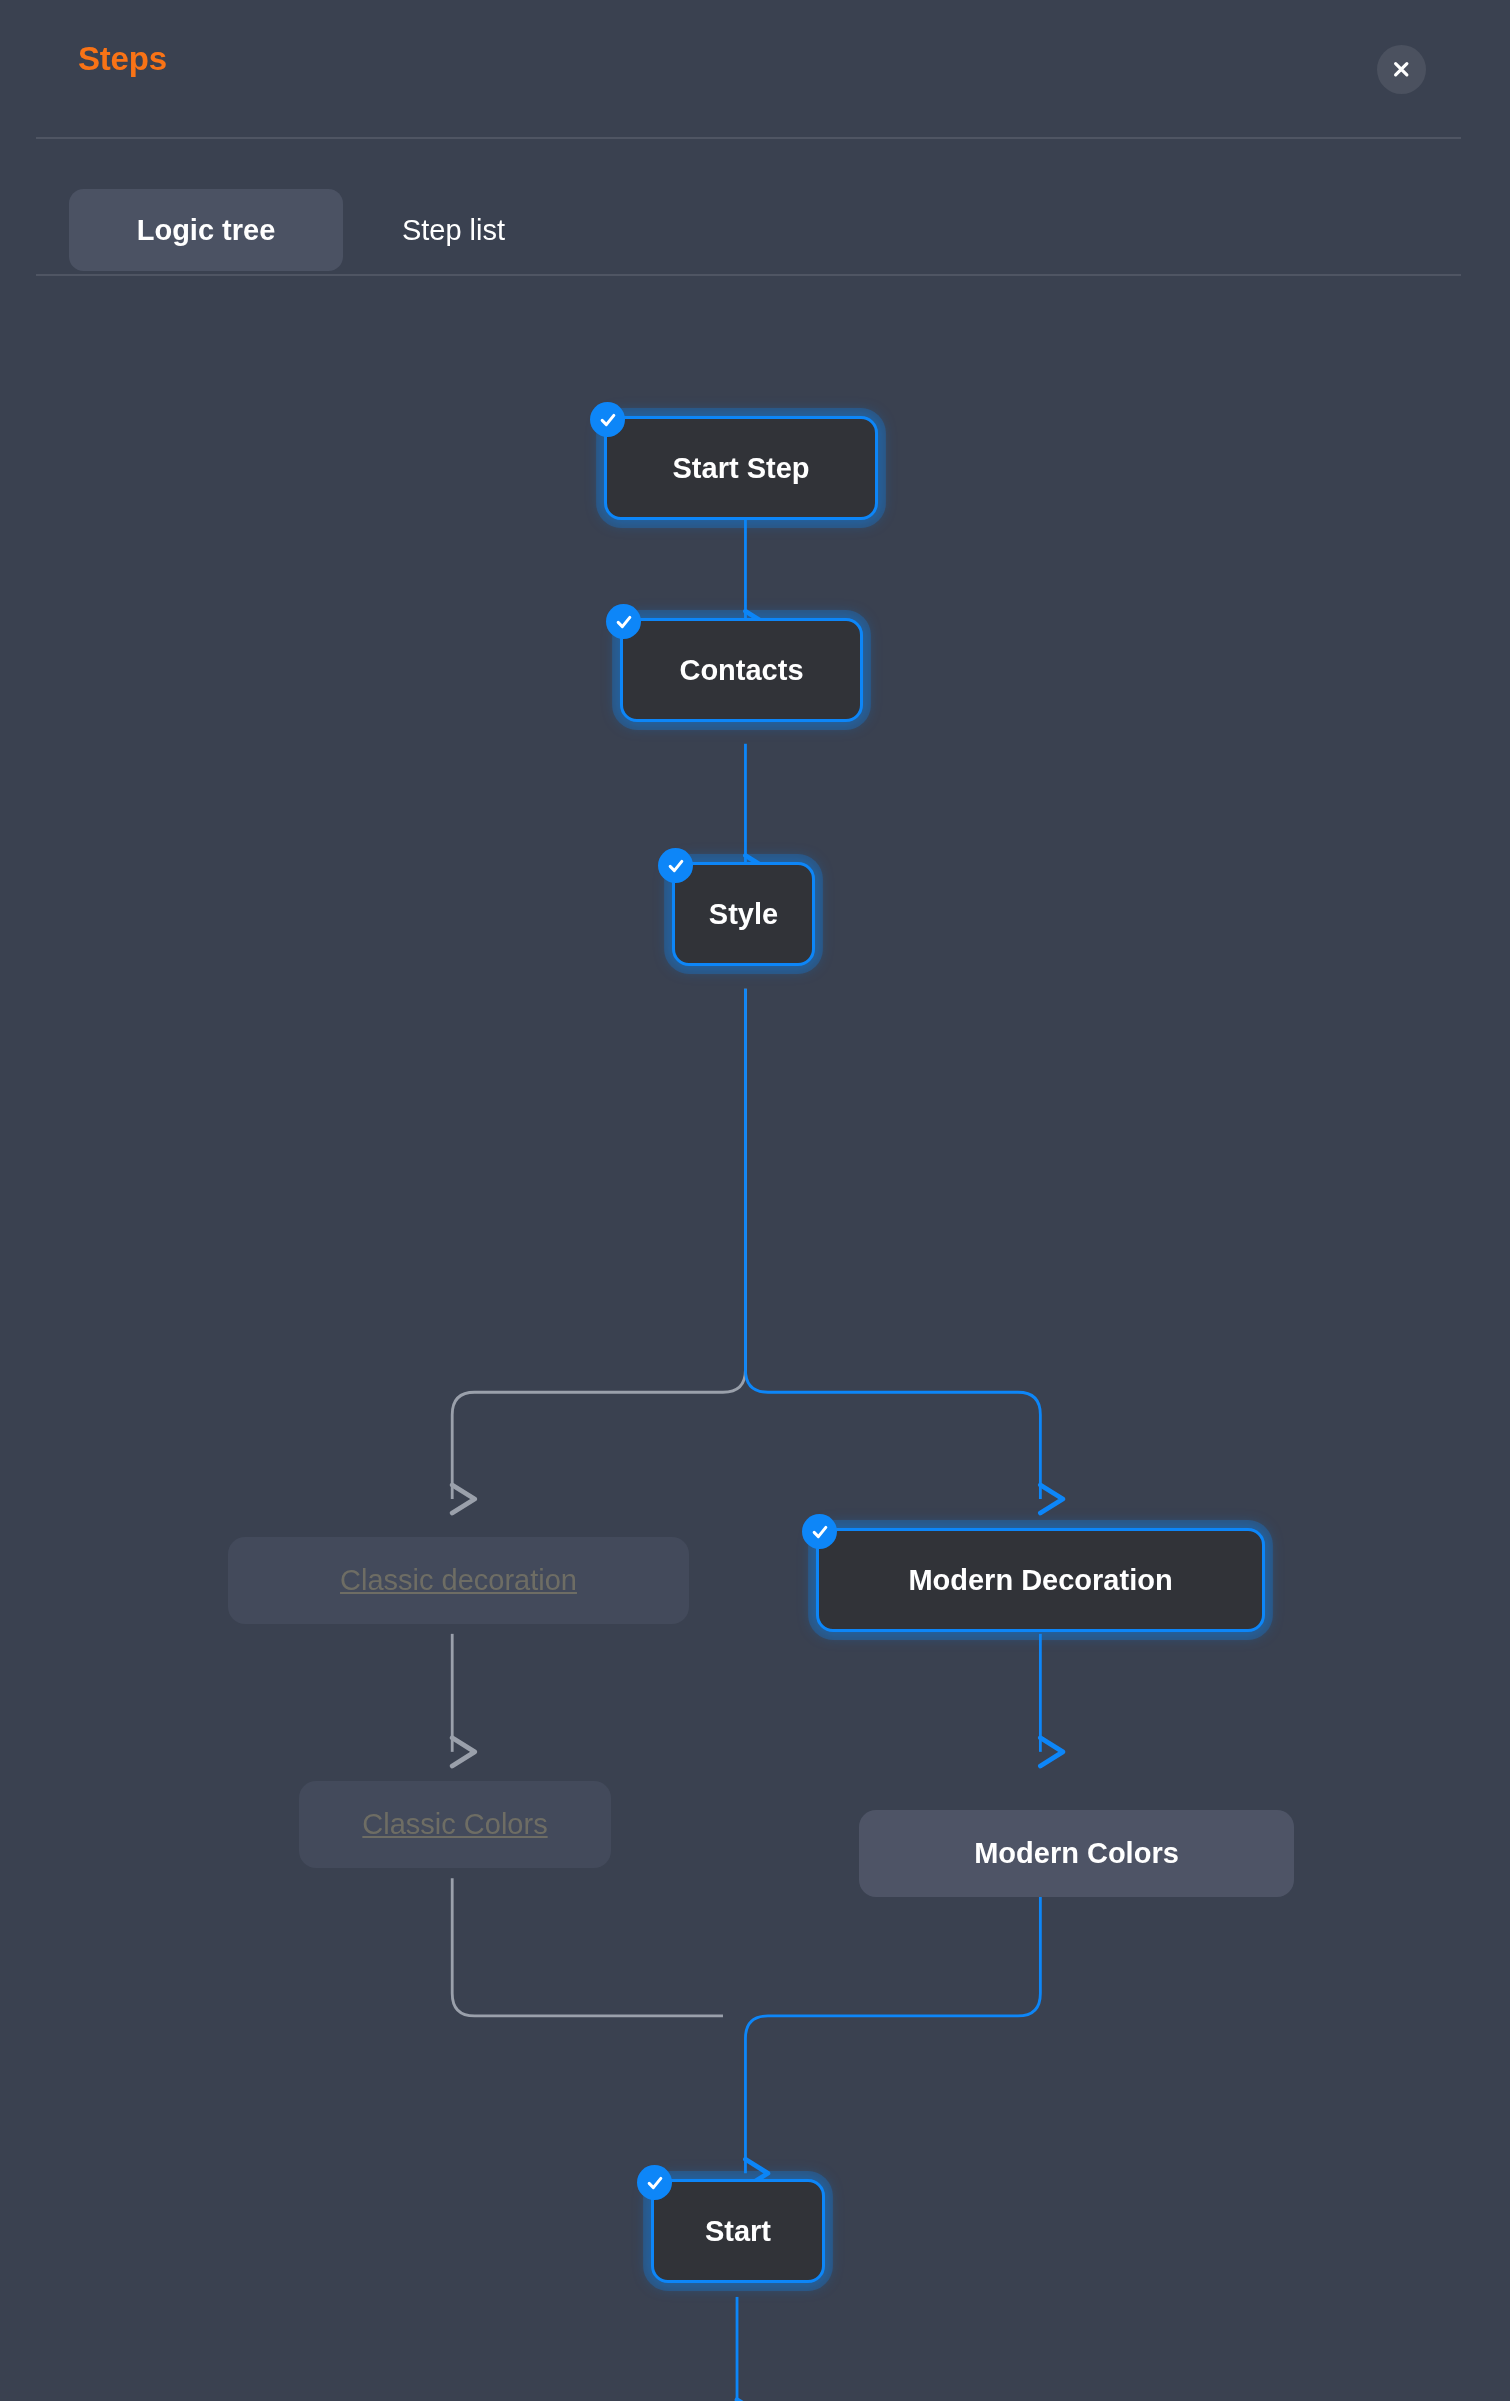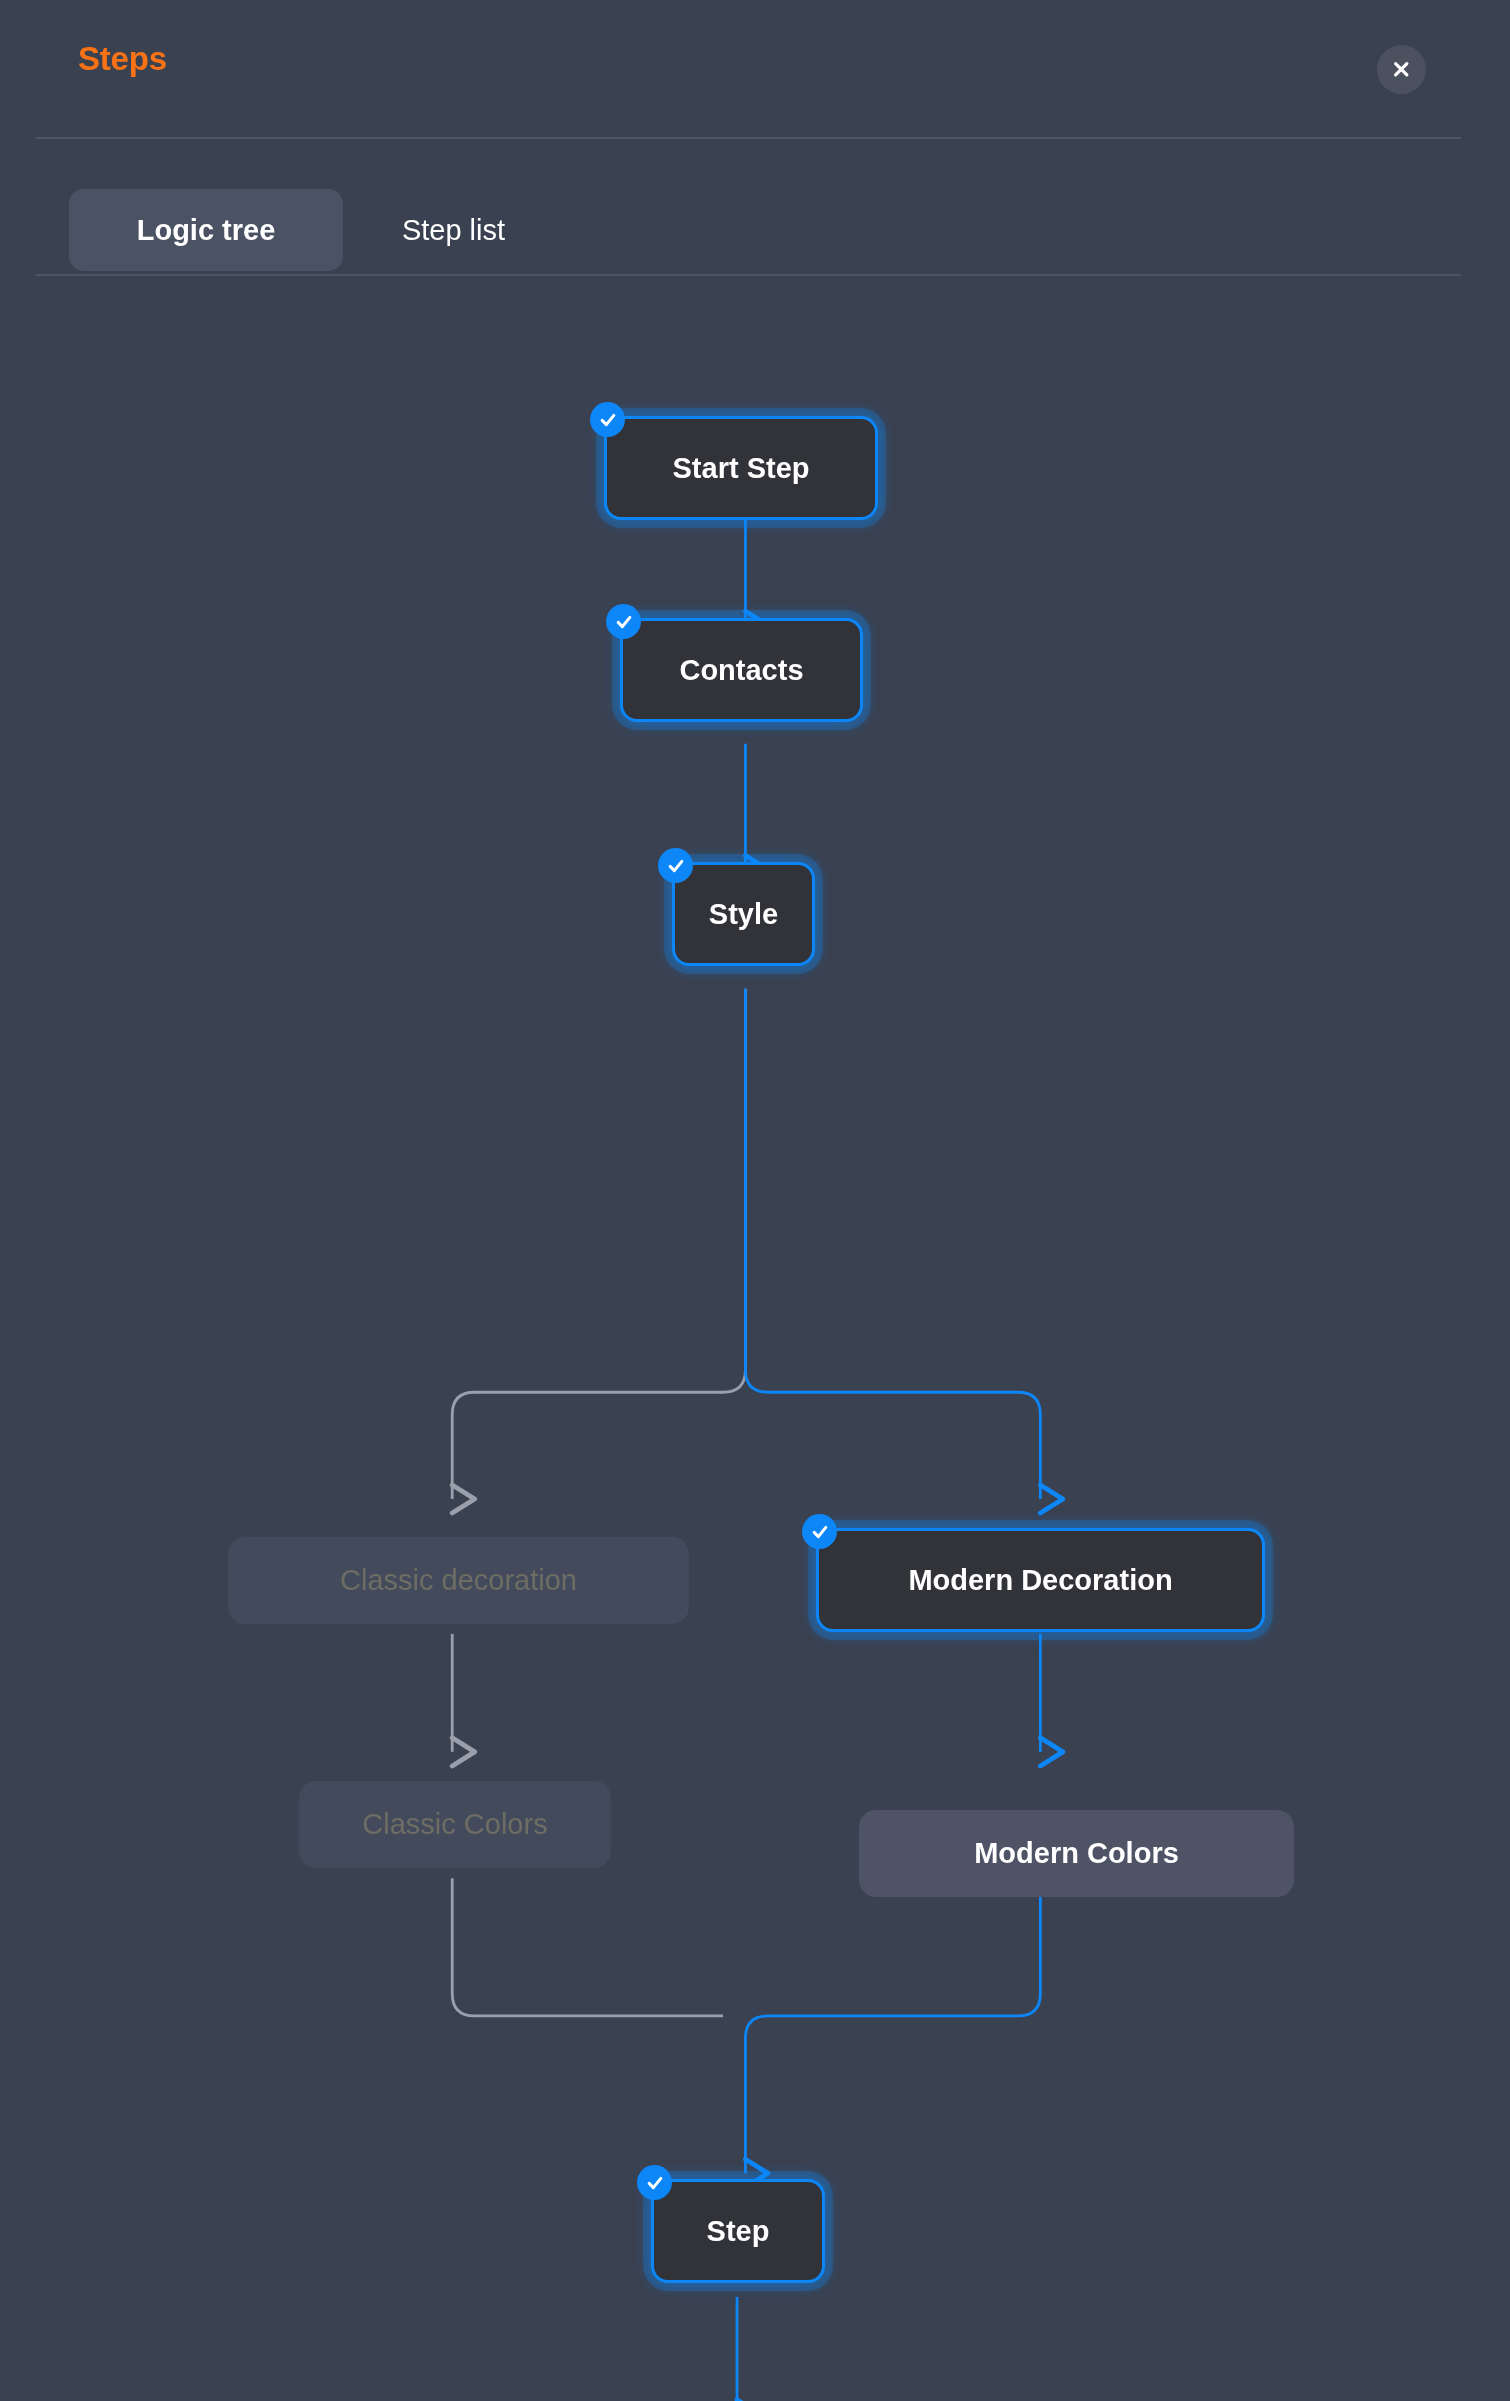--- a/index.html
+++ b/index.html
@@ -150,20 +150,21 @@
   .node.visited .node-label { color: #ffffff; }
 
   
   .node.inactive {
     background: #434a5b;
     border: none;
   }
   .node.inactive .node-label {
     color: #6e6d64;
     font-weight: normal;
+    text-decoration: underline;
   }
 
   
   .check-badge {
     position: absolute;
     left: -17px;
     top: -17px;
     width: 35px;
     height: 35px;
     border-radius: 50%;
@@ -297,18 +298,18 @@
     <div class="node visited" id="node-modern-colors" style="left:859px; top:1536px; width:435px; height:87px;">
       <span class="node-label">Modern Colors</span>
     </div>
 
     <div class="node active" id="node-price" style="left:651px; top:1905px; width:174px; height:104px;">
       <div class="check-badge">
         <svg width="20" height="20" viewBox="0 0 24 24">
           <path d="M5 12.5 L10 17.5 L19 6.5" fill="none" stroke="#ffffff" stroke-width="3.6" stroke-linecap="round" stroke-linejoin="round"></path>
         </svg>
       </div>
-      <span class="node-label">Step</span>
+      <span class="node-label">Start</span>
     </div>
 
   </div>
 </div>
 
 
 </body></html>

